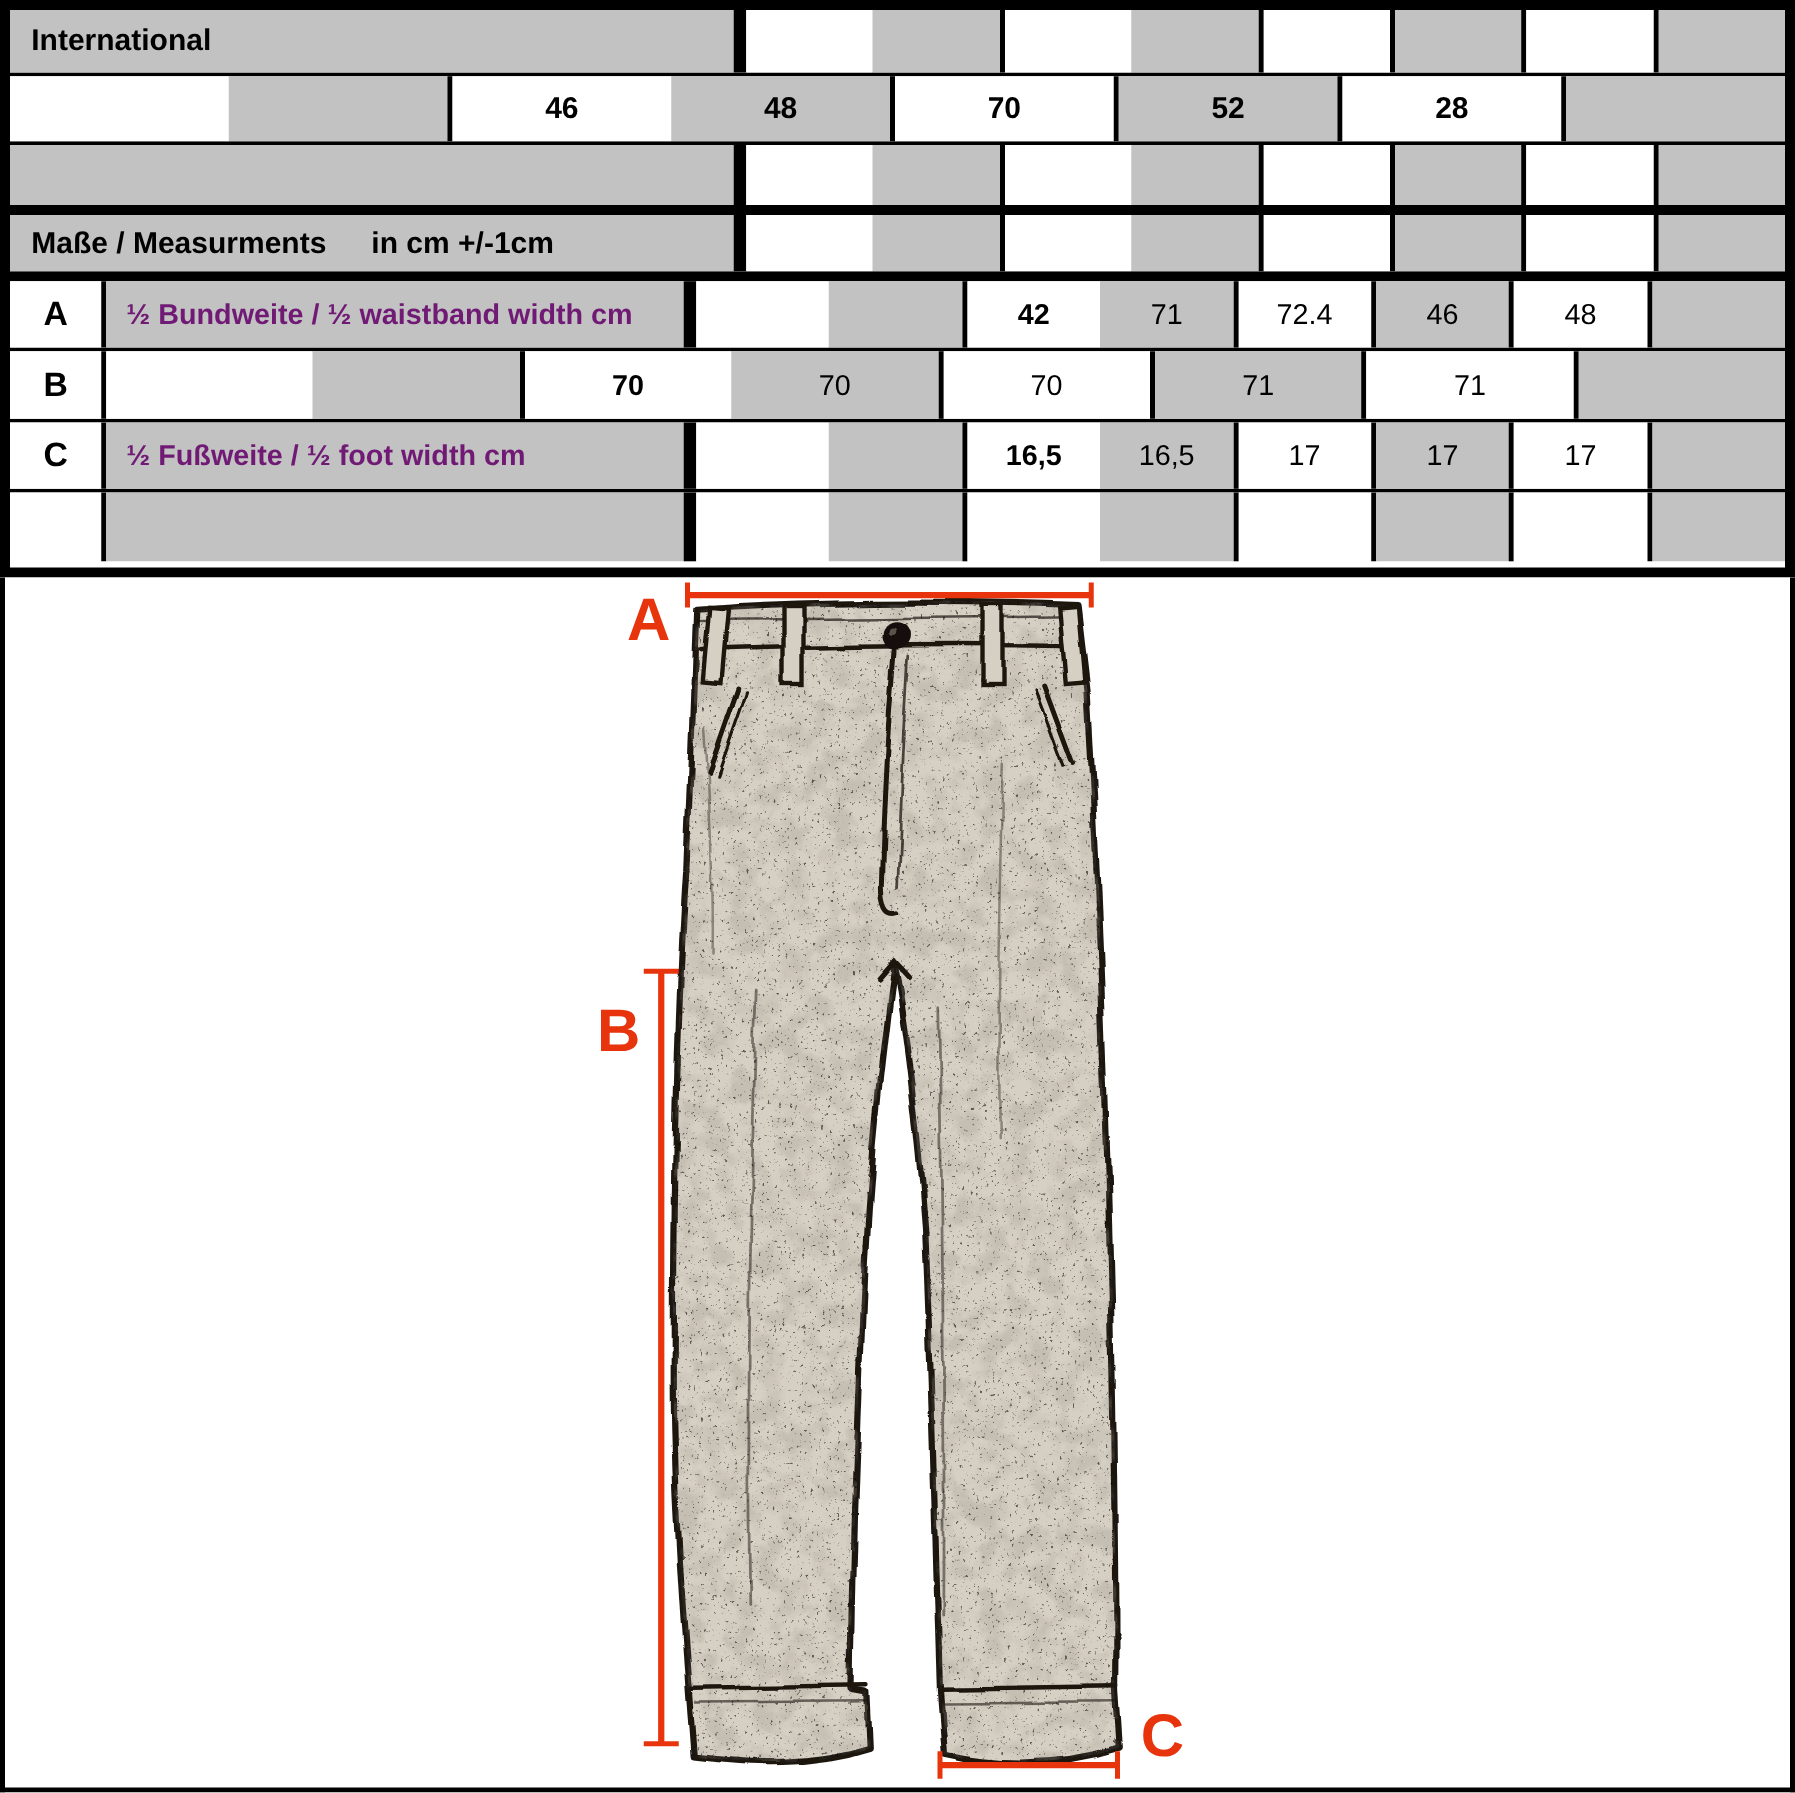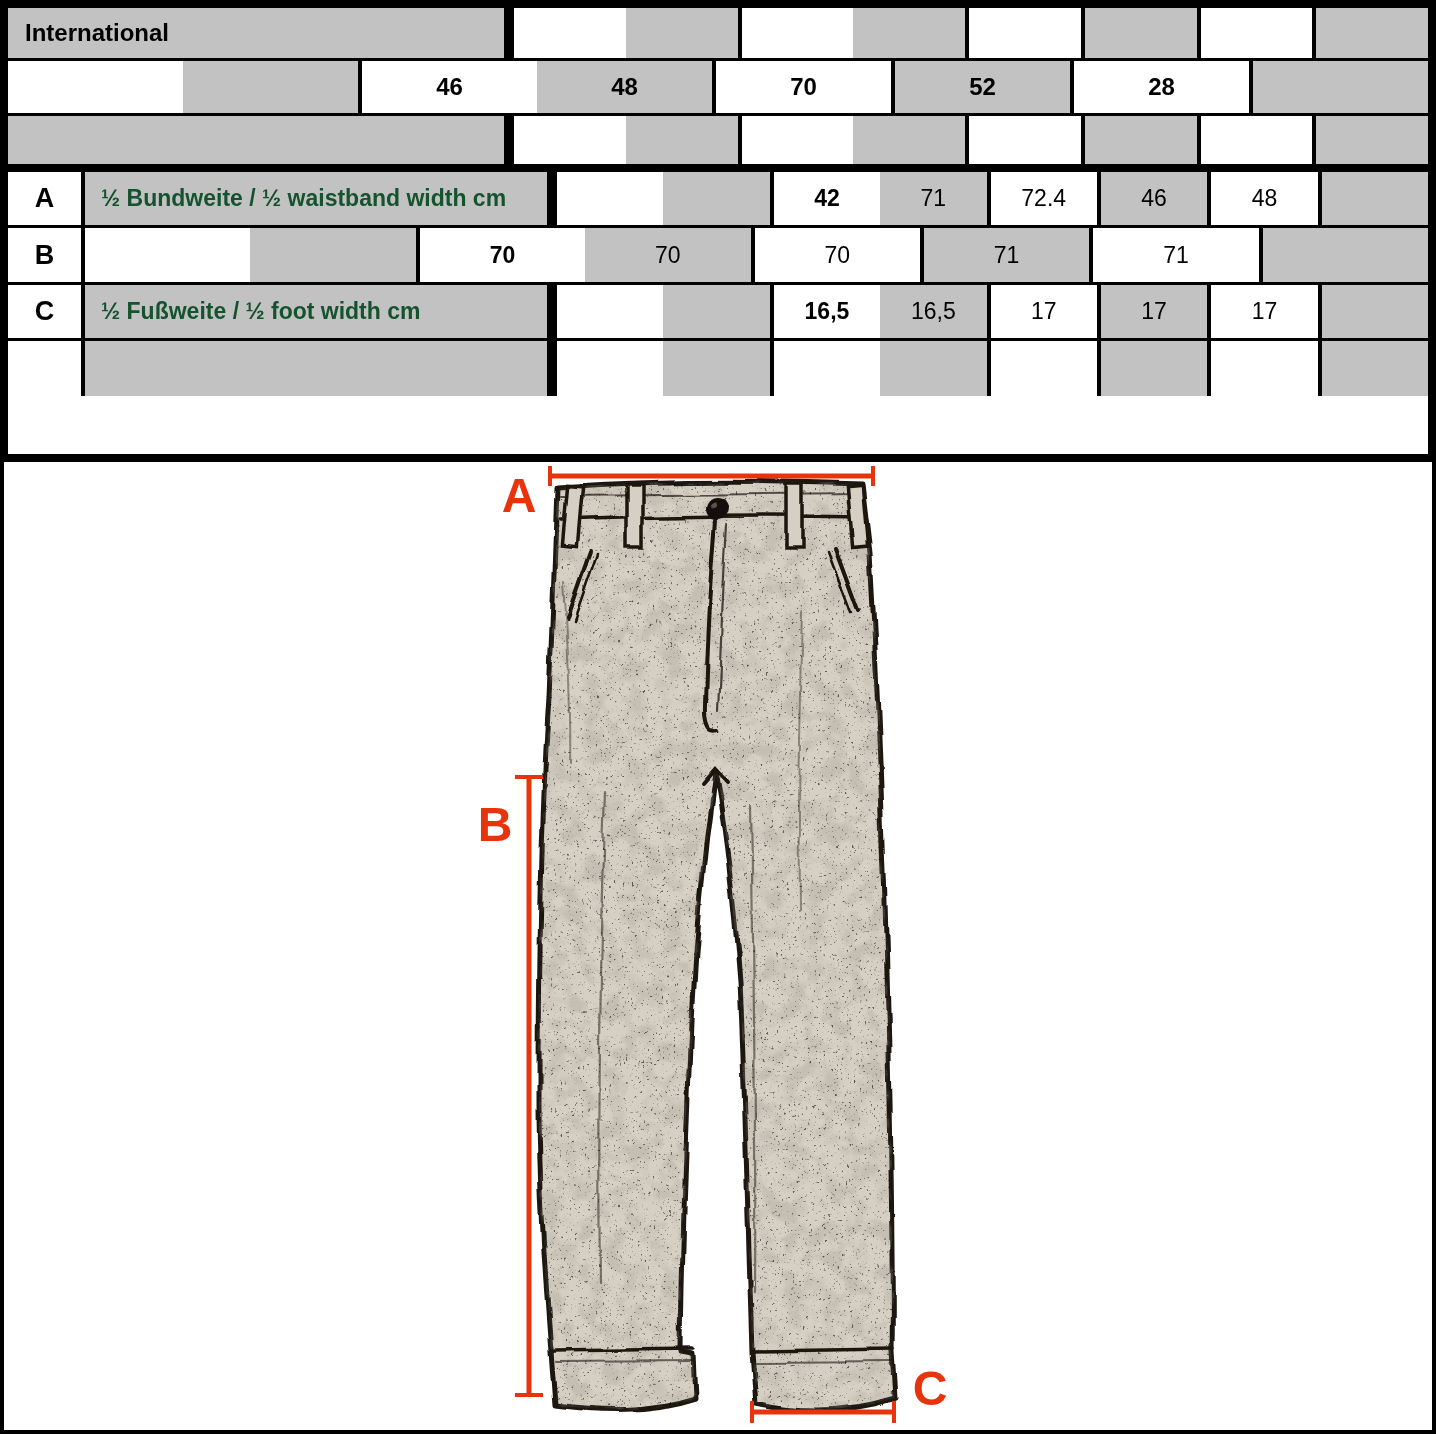--- a/index.html
+++ b/index.html
@@ -10,34 +10,34 @@
     width:1436px;height:462px;box-sizing:border-box;
     border:8px solid #000;background:#fff;
   }
   .t-row{display:flex;width:100%;box-sizing:border-box;border-bottom:3px solid #000;}
   .t-row.thick{border-bottom:8px solid #000;}
   .t-row.noline{border-bottom:none;}
   .h50{height:53px}.h52{height:55px}.h53{height:56px}.h45{height:53px}
   .hA{height:56px}.hB{height:57px}.hC{height:56px}.hE{height:55px}
 
   .lbl-full{
-    width:506px;box-sizing:border-box;border-right:10px solid #000;
+    width:589px;box-sizing:border-box;border-right:10px solid #000;
     background:#c2c2c2;display:flex;align-items:center;padding-left:17px;
     font-weight:700;font-size:24px;color:#000;white-space:nowrap;
   }
   .lbl-full .unit{margin-left:36px;}
   .cell-letter{
     width:77px;box-sizing:border-box;border-right:4px solid #000;background:#fff;
     display:flex;align-items:center;justify-content:center;
     font-weight:700;font-size:27px;color:#000;
   }
   .cell-desc{
     width:472px;box-sizing:border-box;border-right:10px solid #000;background:#c2c2c2;
     display:flex;align-items:center;padding-left:16px;
-    font-weight:700;font-size:23px;color:#14532d;white-space:nowrap;
+    font-weight:700;font-size:23px;color:#701a75;white-space:nowrap;
   }
   .dc{
     flex:1 1 0;box-sizing:border-box;border-right:4px solid #000;
     display:flex;align-items:center;justify-content:center;
     font-size:23px;color:#000;background:#fff;
   }
   .dc.g{background:#c2c2c2;}
   .dc.nb{border-right:none;font-weight:bold;}
   .dc.hdr{font-weight:700;font-size:24px;}
 
@@ -83,20 +83,34 @@
     <div class="dc nb"></div>
     <div class="dc g"></div>
     <div class="dc nb"></div>
     <div class="dc g"></div>
     <div class="dc"></div>
     <div class="dc g"></div>
     <div class="dc"></div>
     <div class="dc g nb"></div>
   </div>
 
+  <div class="t-row h45 thick">
+    <div class="lbl-full">
+      <span>Maße / Measurments</span>
+      <span class="unit">in cm +/-1cm</span>
+    </div>
+    <div class="dc nb"></div>
+    <div class="dc g"></div>
+    <div class="dc nb"></div>
+    <div class="dc g"></div>
+    <div class="dc"></div>
+    <div class="dc g"></div>
+    <div class="dc"></div>
+    <div class="dc g nb"></div>
+  </div>
 
   <div class="t-row hA">
     <div class="cell-letter">A</div>
     <div class="cell-desc">½ Bundweite / ½ waistband width cm</div>
     <div class="dc nb"></div>
     <div class="dc g"></div>
     <div class="dc nb">42</div>
     <div class="dc g">71</div>
     <div class="dc">72.4</div>
     <div class="dc g">46</div>

